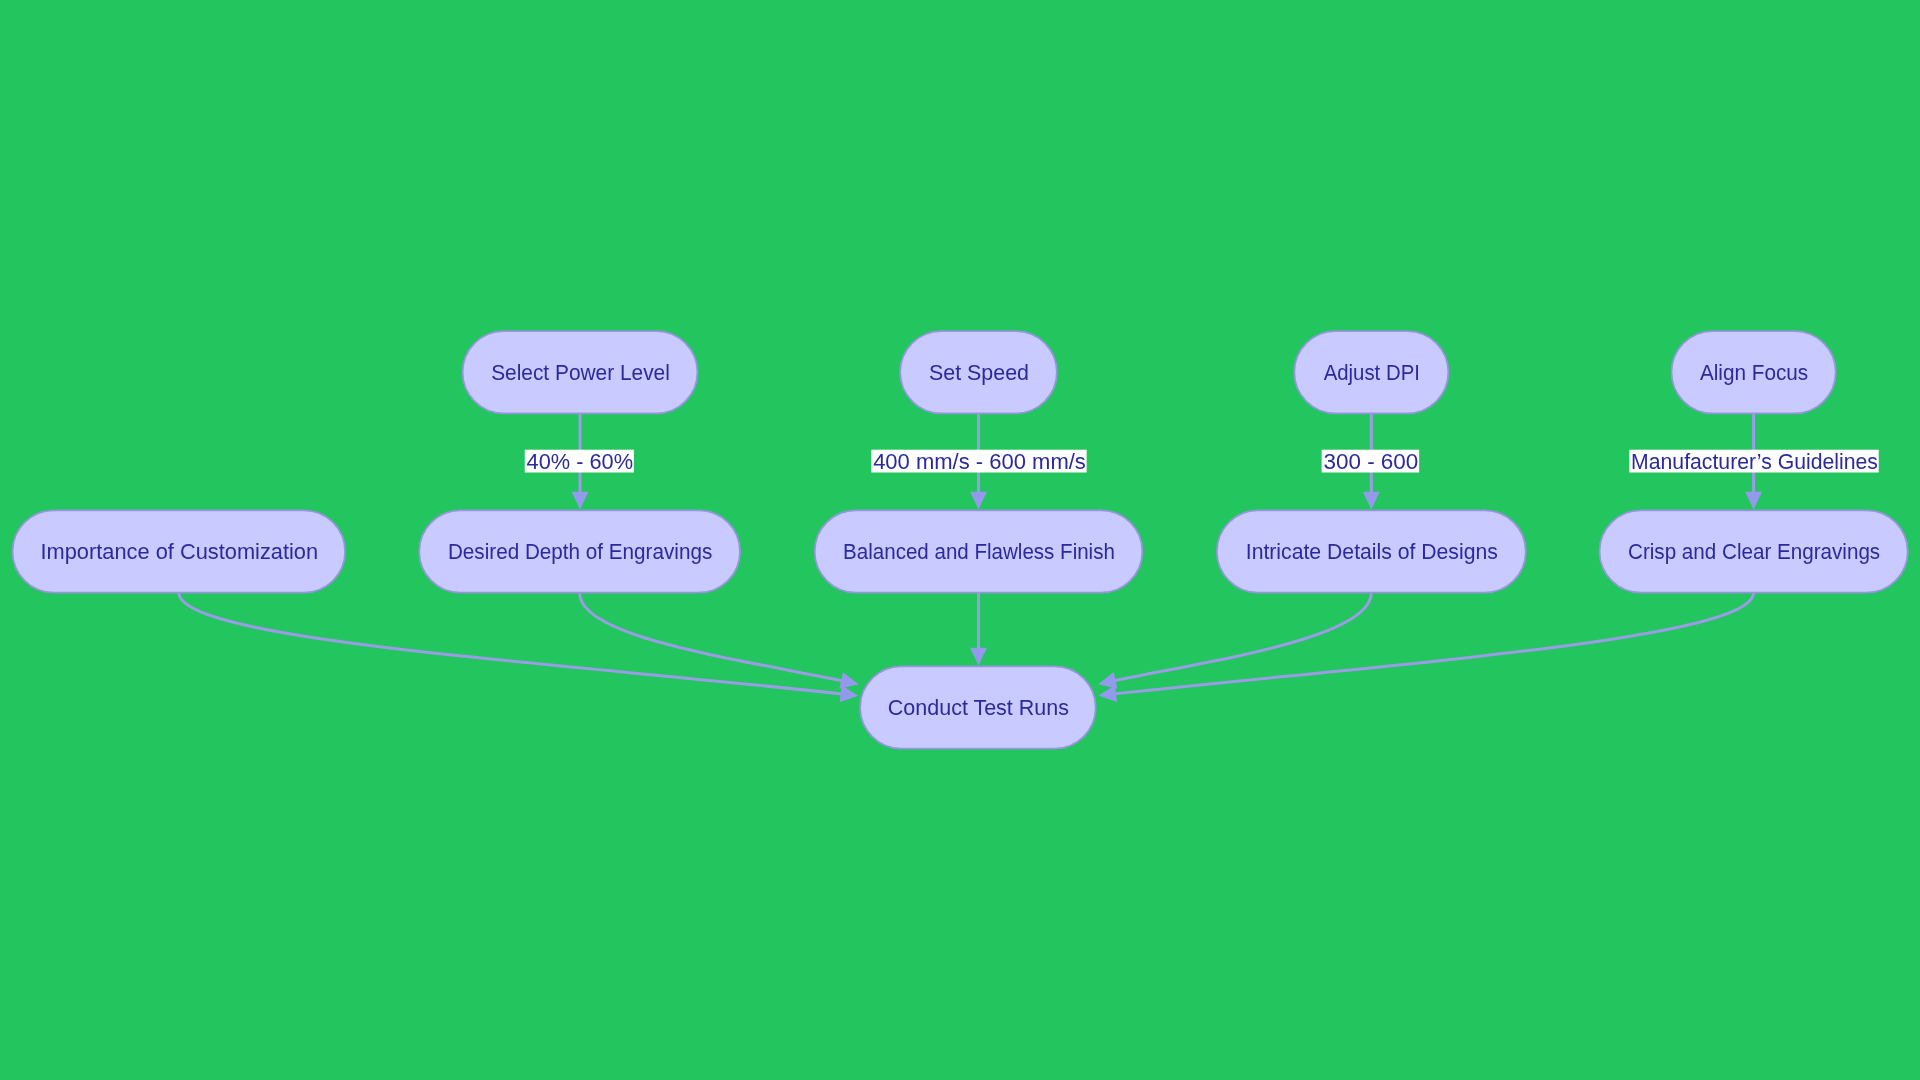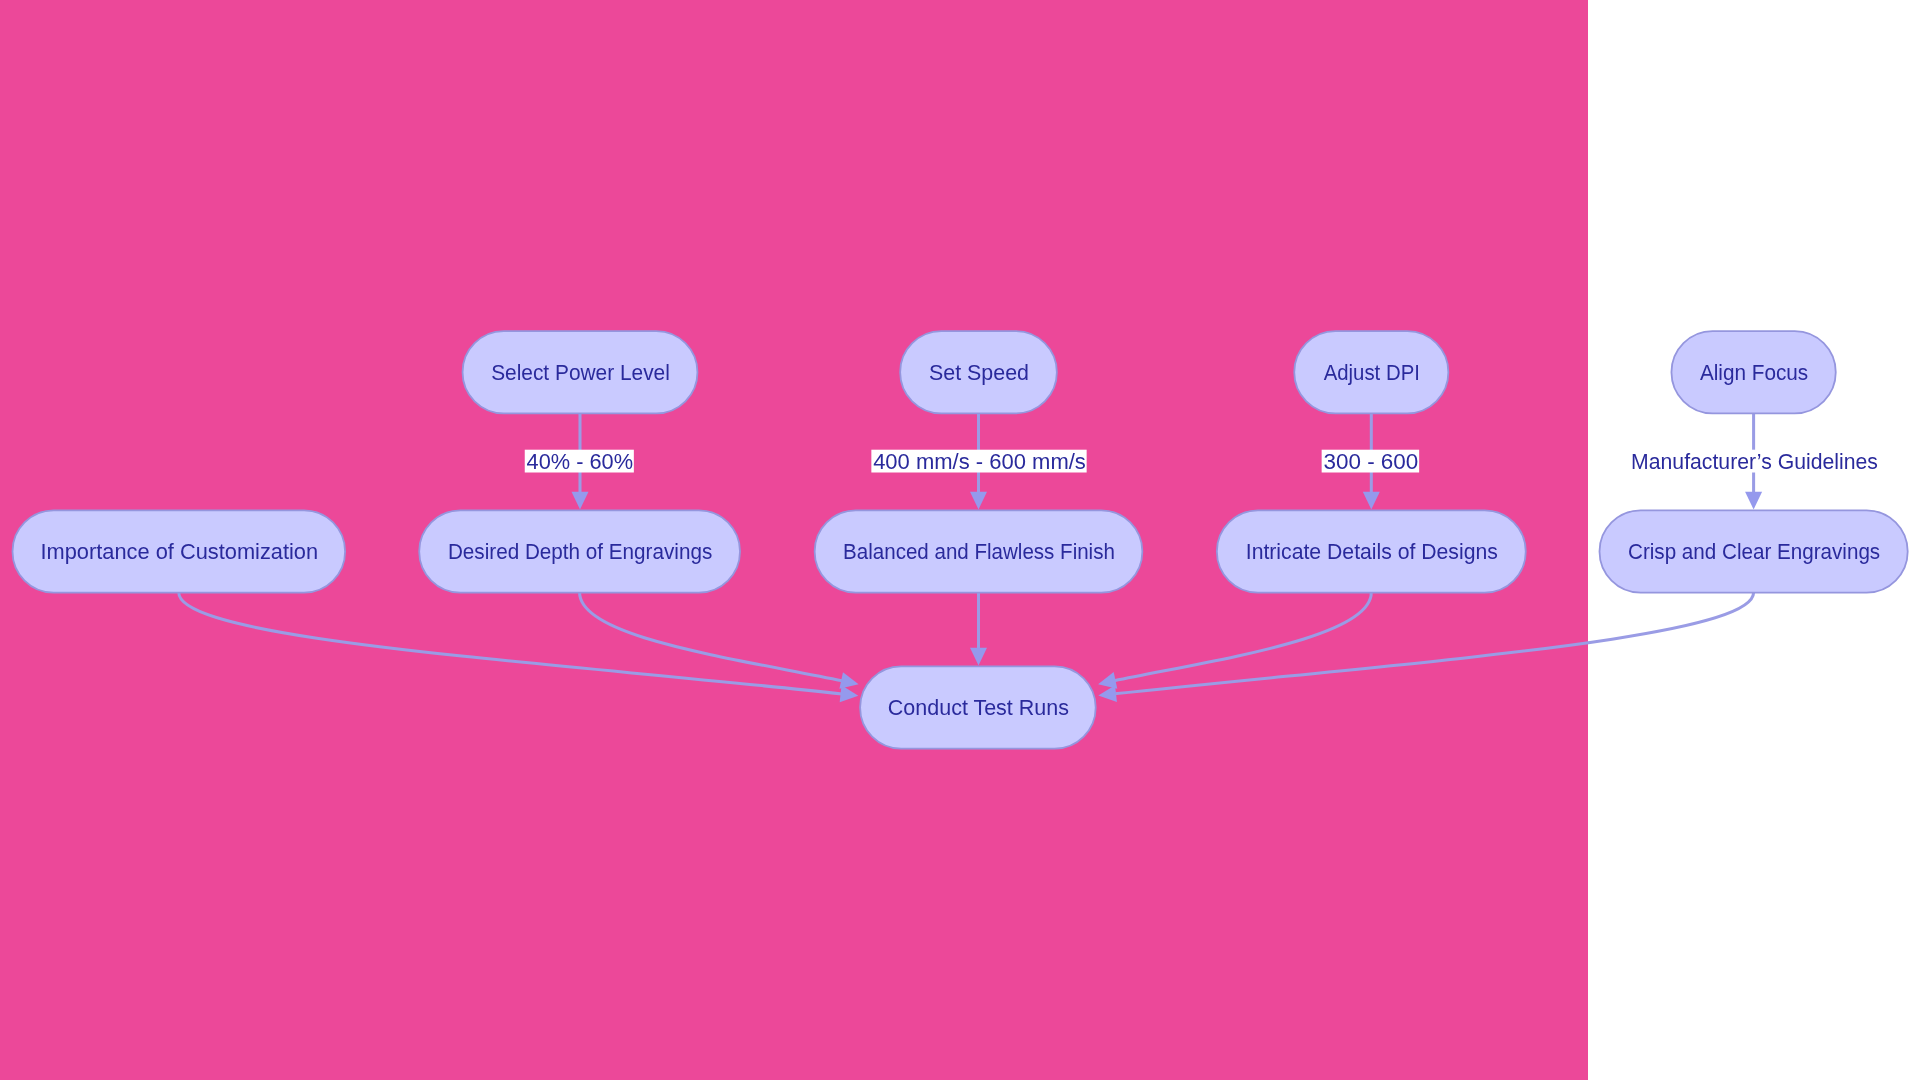--- a/index.html
+++ b/index.html
@@ -1,19 +1,19 @@
 <!DOCTYPE html>
 <html><head>
 <meta charset="utf-8">
 <title>Laser Engraving Settings Flowchart</title>
 <style>
   html,body{margin:0;padding:0;background:#ffffff;}
   body{width:1920px;height:1080px;overflow:hidden;
        font-family:"Liberation Sans",sans-serif;}
-  #stage{position:relative;width:1588px;height:1080px;background:#ec4899;}
+  #stage{position:relative;width:1920px;height:1080px;background:#22c55e;}
   svg#diagram{position:absolute;left:0;top:0;width:1920px;height:1080px;display:block;
               will-change:transform;}  
   .node-shape{fill:#c9caff;stroke:#9596de;stroke-width:1.8;}
   .node-text,.edge-text{
       fill:#2a2a9c;
       font-family:"Liberation Sans",sans-serif;
       font-size:22px;
       font-weight:400;
       text-anchor:middle;
       white-space:pre;

